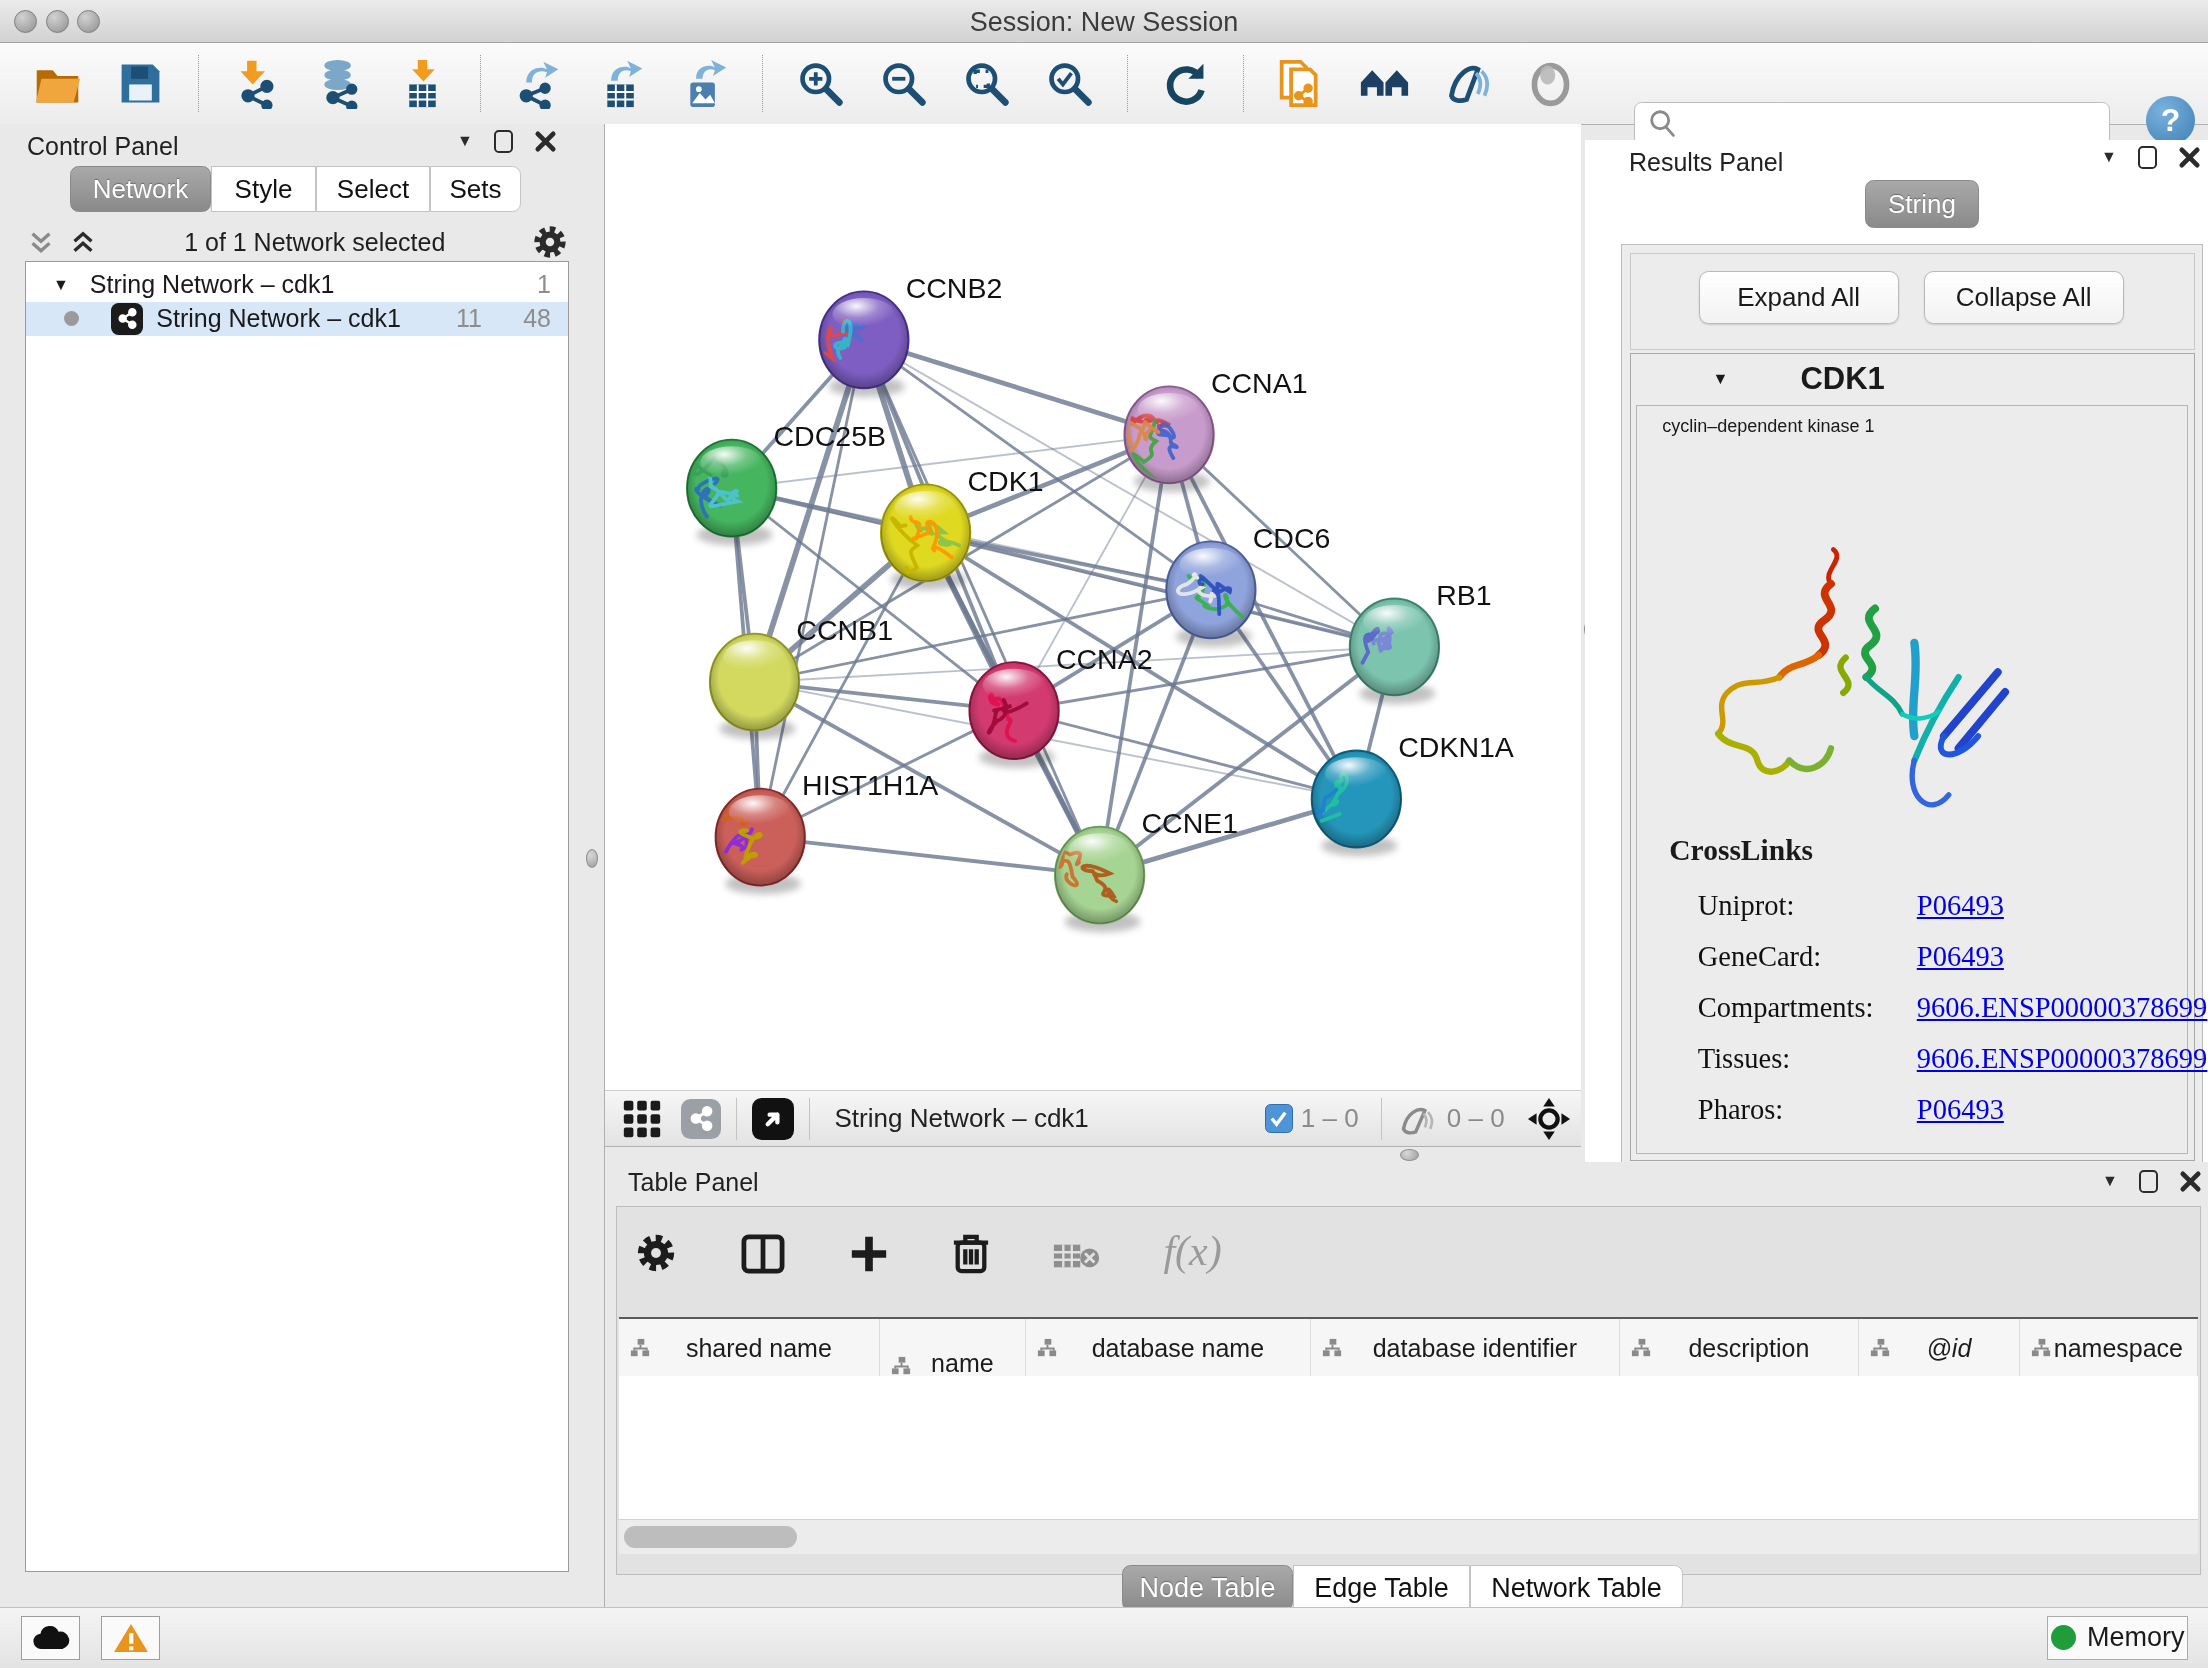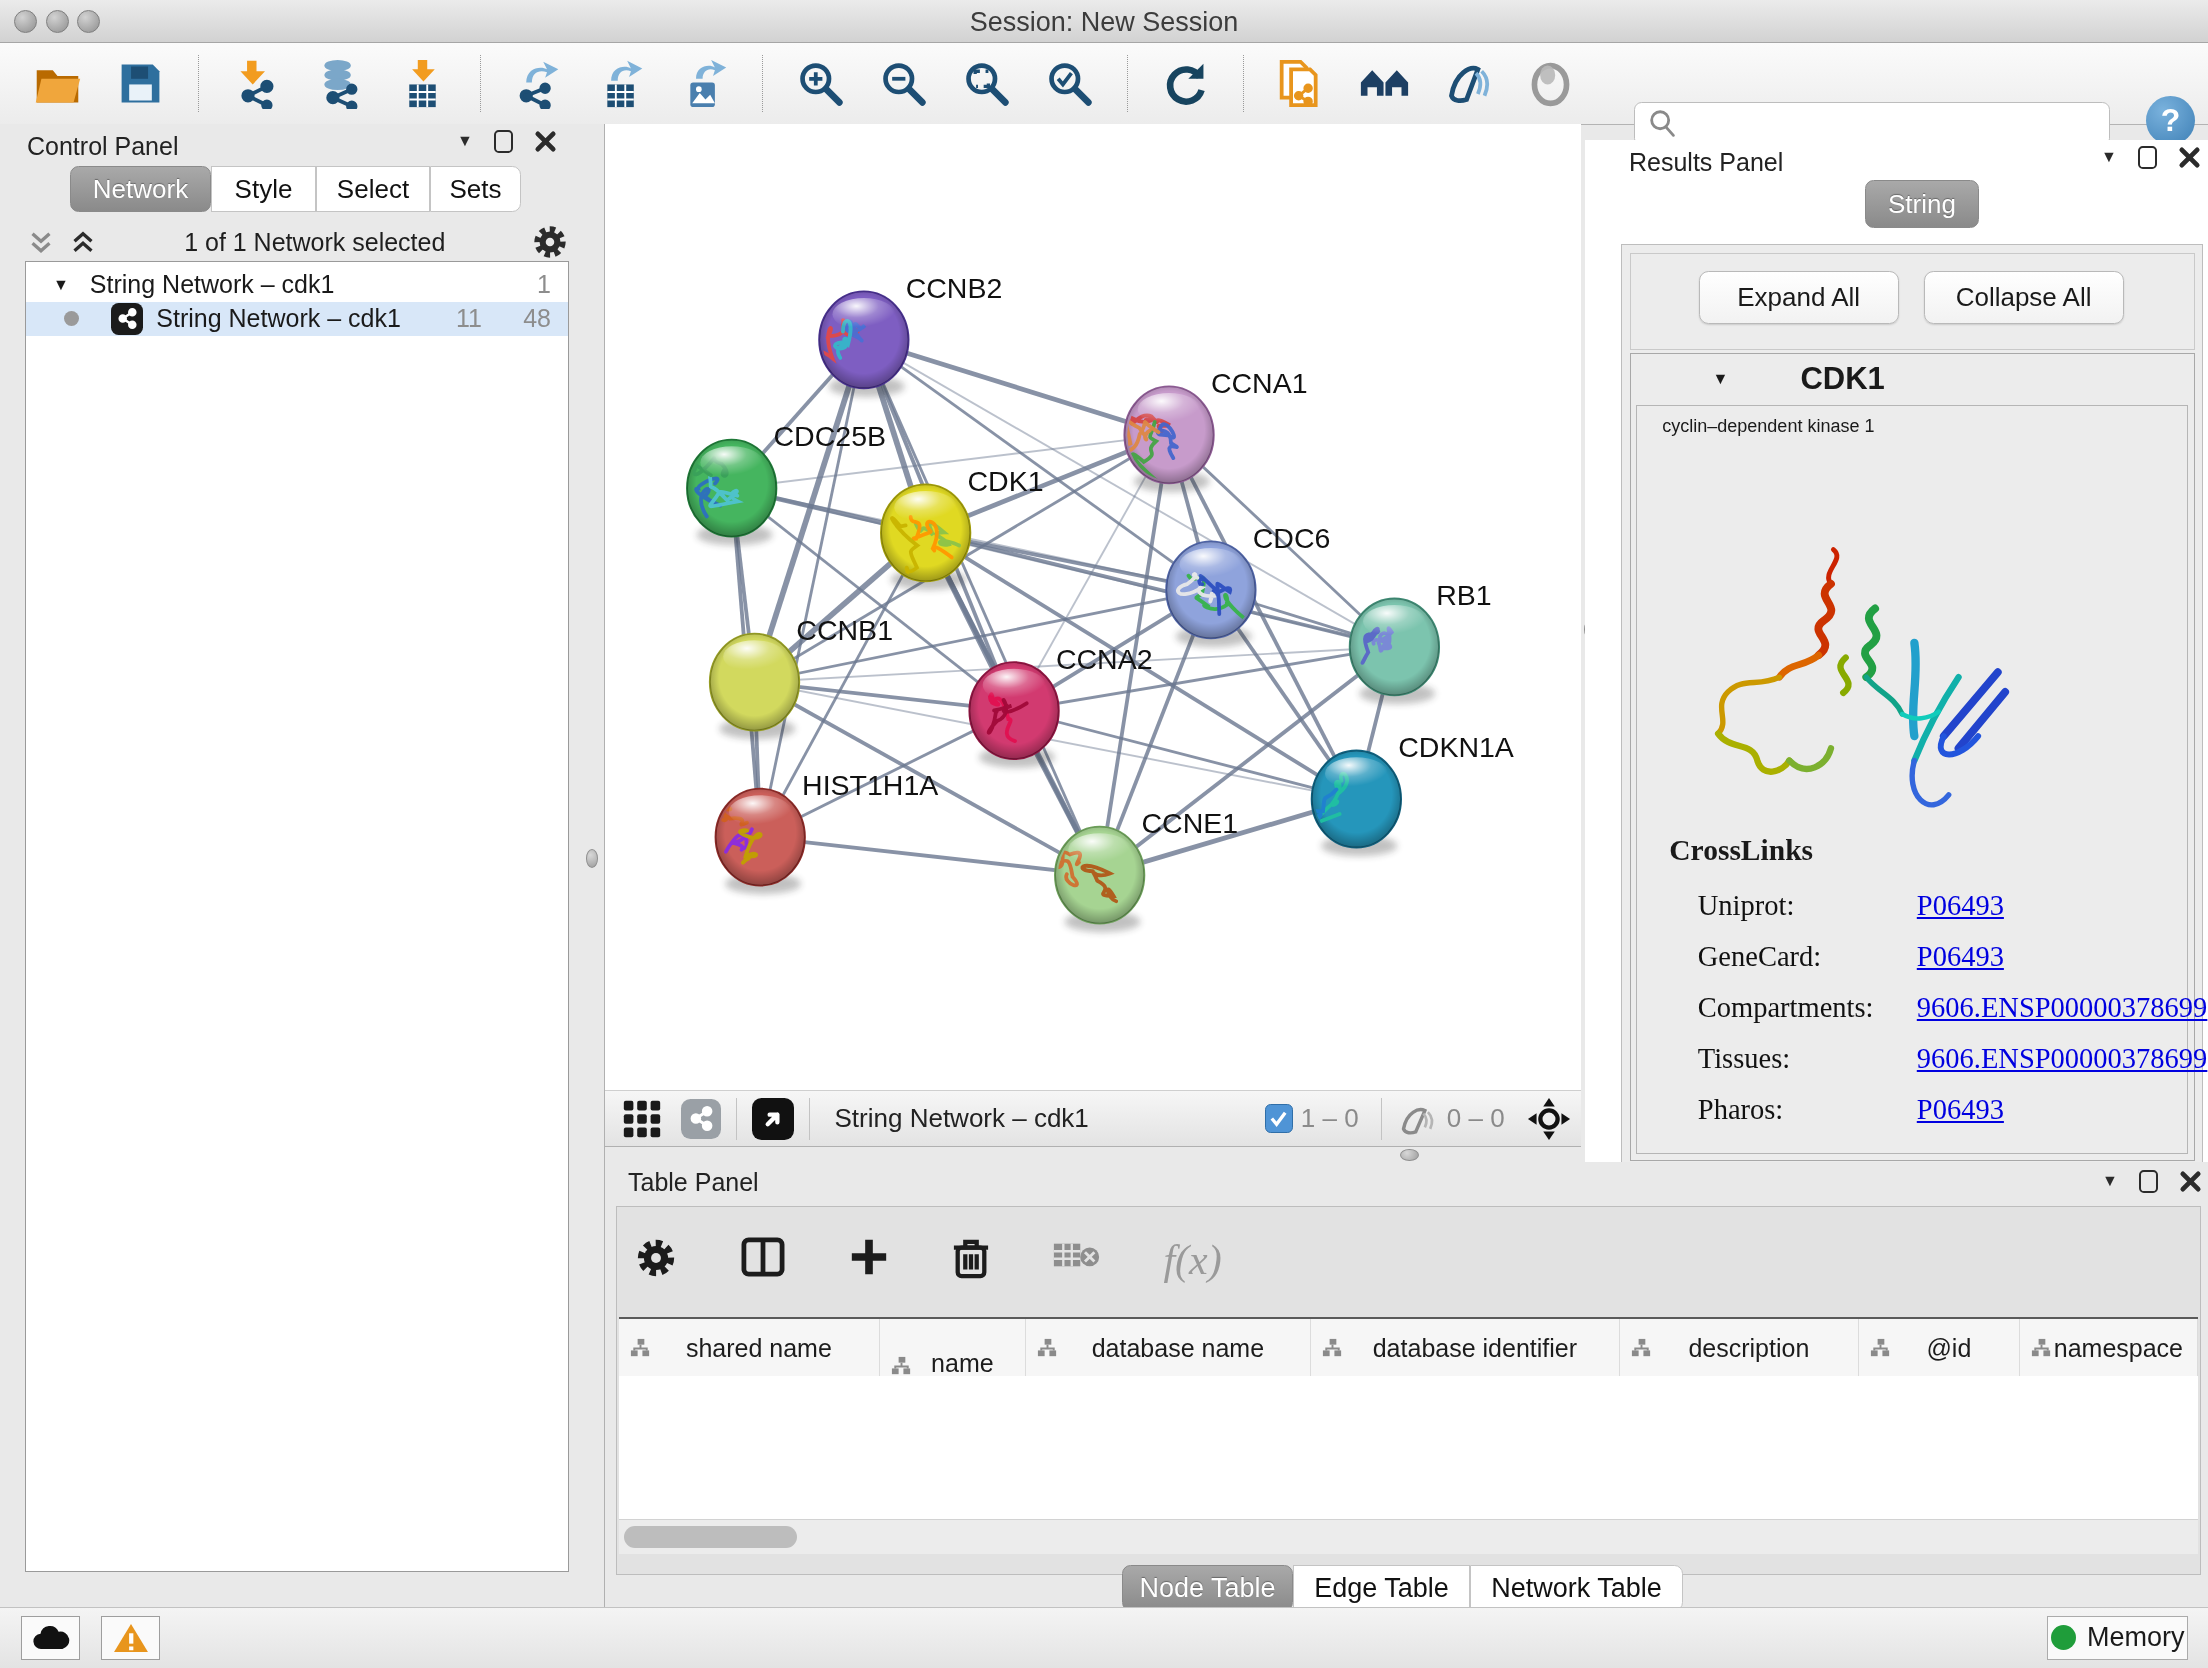--- a/index.html
+++ b/index.html
@@ -92,21 +92,21 @@
   #crosslinks h3{font-size:29.5px;margin:0 0 13.3px 0;font-family:"Liberation Serif",serif;}
   .cl-row{display:flex;font-size:28.5px;height:51px;align-items:center;}
   .cl-label{width:219px;margin-left:28.5px;color:#111;}
   .cl-link{color:#0000e0;text-decoration:underline;}
 
   
   #table-panel{position:absolute;left:605px;top:1162px;width:1604px;height:445px;background:#e9e9e9;}
   #tp-title{position:absolute;left:23px;top:5.7px;}
   #tp-box{position:absolute;left:11.4px;top:44px;width:1585px;height:369px;background:#e2e2e2;
     border:1px solid #bdbdbd;box-sizing:border-box;}
-  #tp-toolbar{position:absolute;left:17px;top:29px;height:59px;display:flex;align-items:flex-start;gap:62px;}
+  #tp-toolbar{position:absolute;left:17px;top:9px;height:59px;display:flex;align-items:flex-end;gap:62px;}
   #tp-fx{font-family:"Liberation Serif",serif;font-style:italic;font-size:42px;color:#9a9a9a;}
   #tp-table{position:absolute;left:1.9px;top:110px;width:1579px;background:#fff;border-top:2.9px solid #5a5a5a;}
   #tp-header{display:flex;height:59px;background:#f6f6f6;border-bottom:1.9px solid #cfcfcf;}
   .th{display:flex;align-items:center;font-size:25px;color:#1c1c1c;border-right:1px solid #dcdcdc;box-sizing:border-box;}
   .th .th-label{flex:1;text-align:center;padding-right:13.3px;}
   .th svg{margin-left:9.5px;flex:0 0 auto;}
   #tp-rows .td{display:inline-flex;align-items:center;height:42px;font-size:26px;padding-left:13.3px;box-sizing:border-box;
     overflow:hidden;white-space:nowrap;}
   #tp-white{position:absolute;left:1.9px;top:169px;width:1579px;height:143px;background:#fff;}
   #tp-hscroll{position:absolute;left:1.9px;top:312px;width:1579px;height:34px;background:#ececec;border-top:1px solid #d2d2d2;}
@@ -769,21 +769,21 @@
               <svg width="23" height="23" viewBox="0 0 24 24">
                 <g fill="#8a8a8a">
                   <rect x="9" y="2" width="7" height="6"></rect>
                   <rect x="2" y="14" width="7" height="6"></rect>
                   <rect x="14" y="14" width="7" height="6"></rect>
                   <path d="M12 8v4M5.5 14v-2h13v2" stroke="#8a8a8a" stroke-width="2" fill="none"></path>
                 </g>
               </svg>
               <span class="th-label">description</span>
             </div>
-            <div class="th" style="width: 161px;">
+            <div class="th" style="width: 161px; font-style: italic;">
               <svg width="23" height="23" viewBox="0 0 24 24">
                 <g fill="#8a8a8a">
                   <rect x="9" y="2" width="7" height="6"></rect>
                   <rect x="2" y="14" width="7" height="6"></rect>
                   <rect x="14" y="14" width="7" height="6"></rect>
                   <path d="M12 8v4M5.5 14v-2h13v2" stroke="#8a8a8a" stroke-width="2" fill="none"></path>
                 </g>
               </svg>
               <span class="th-label">@id</span>
             </div>

